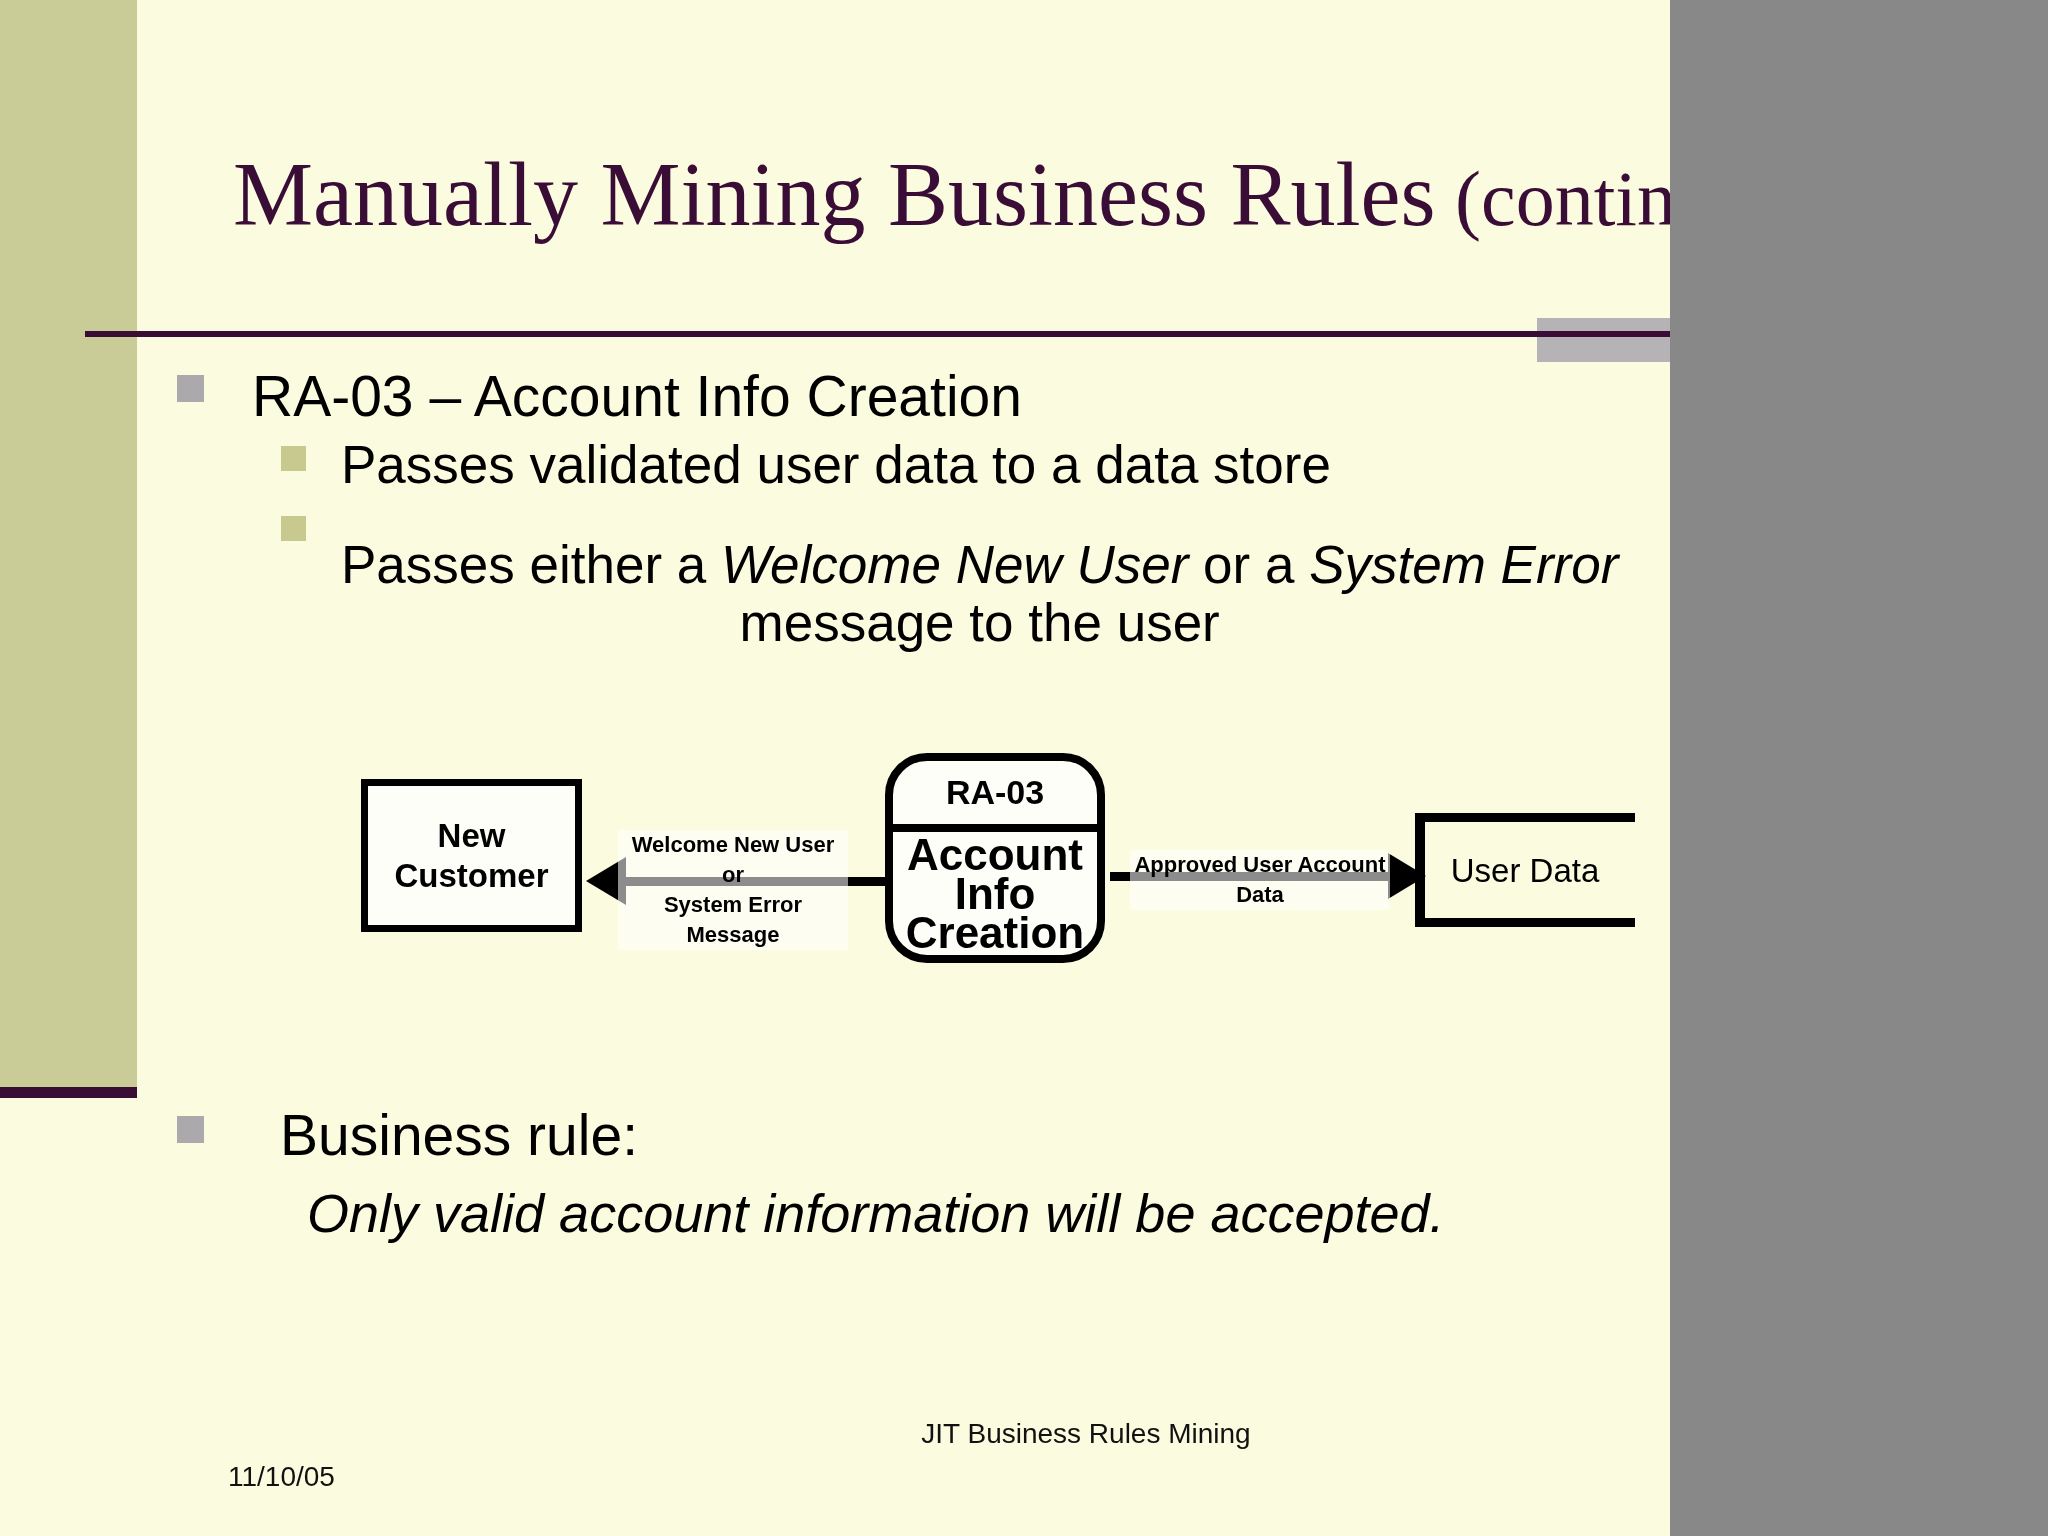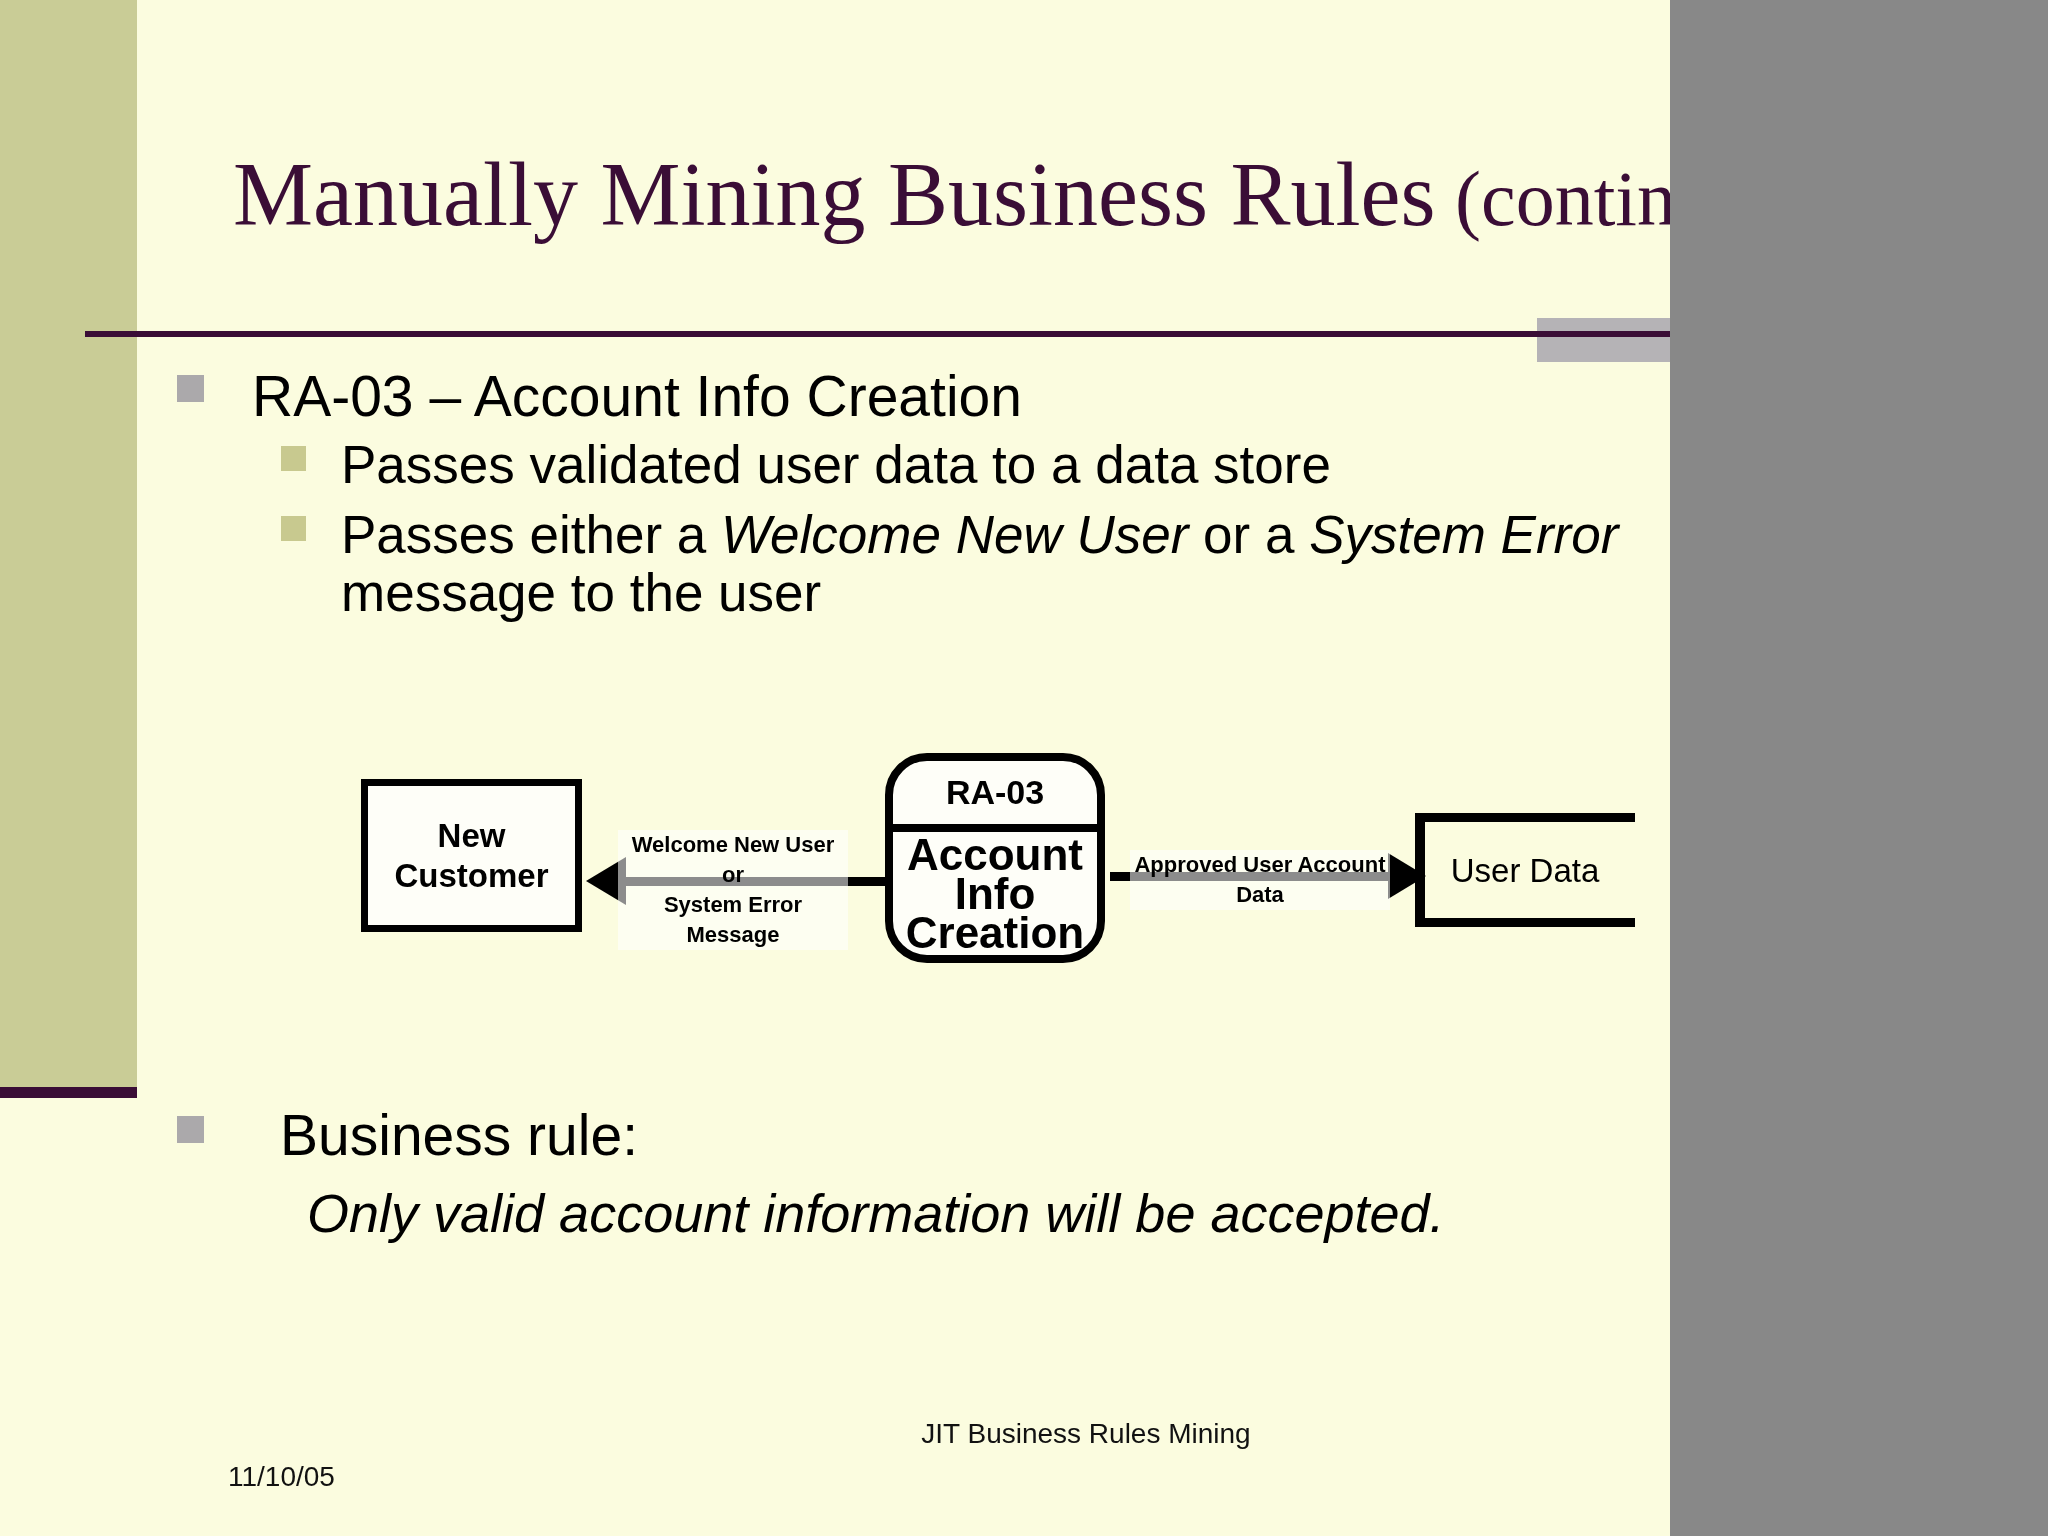--- a/index.html
+++ b/index.html
@@ -93,21 +93,21 @@
   <div class="gray-accent"></div>
   <div class="head-rule"></div>
 
   <div class="sq l1" style="left:177px;top:375px;"></div>
   <div class="btext fs-l1" style="left:252px;top:365px;">RA-03 – Account Info Creation</div>
 
   <div class="sq l2" style="left:281px;top:446px;"></div>
   <div class="btext fs-l2" style="left:341px;top:436px;">Passes validated user data to a data store</div>
 
   <div class="sq l2" style="left:281px;top:516px;"></div>
-  <div class="btext fs-l2" style="left:341px;top:506px;">
+  <div class="btext fs-l2" style="left:341px;top:536px;text-align:center;">
     <div><span>Passes either a </span><span class="it">Welcome New User</span><span> or a </span><span class="it">System Error</span></div>
     <div>message to the user</div>
   </div>
 
   <div class="entity-box">
     <div>New</div>
     <div>Customer</div>
   </div>
 
   <div class="arrow-shaft shaft-left"></div>

